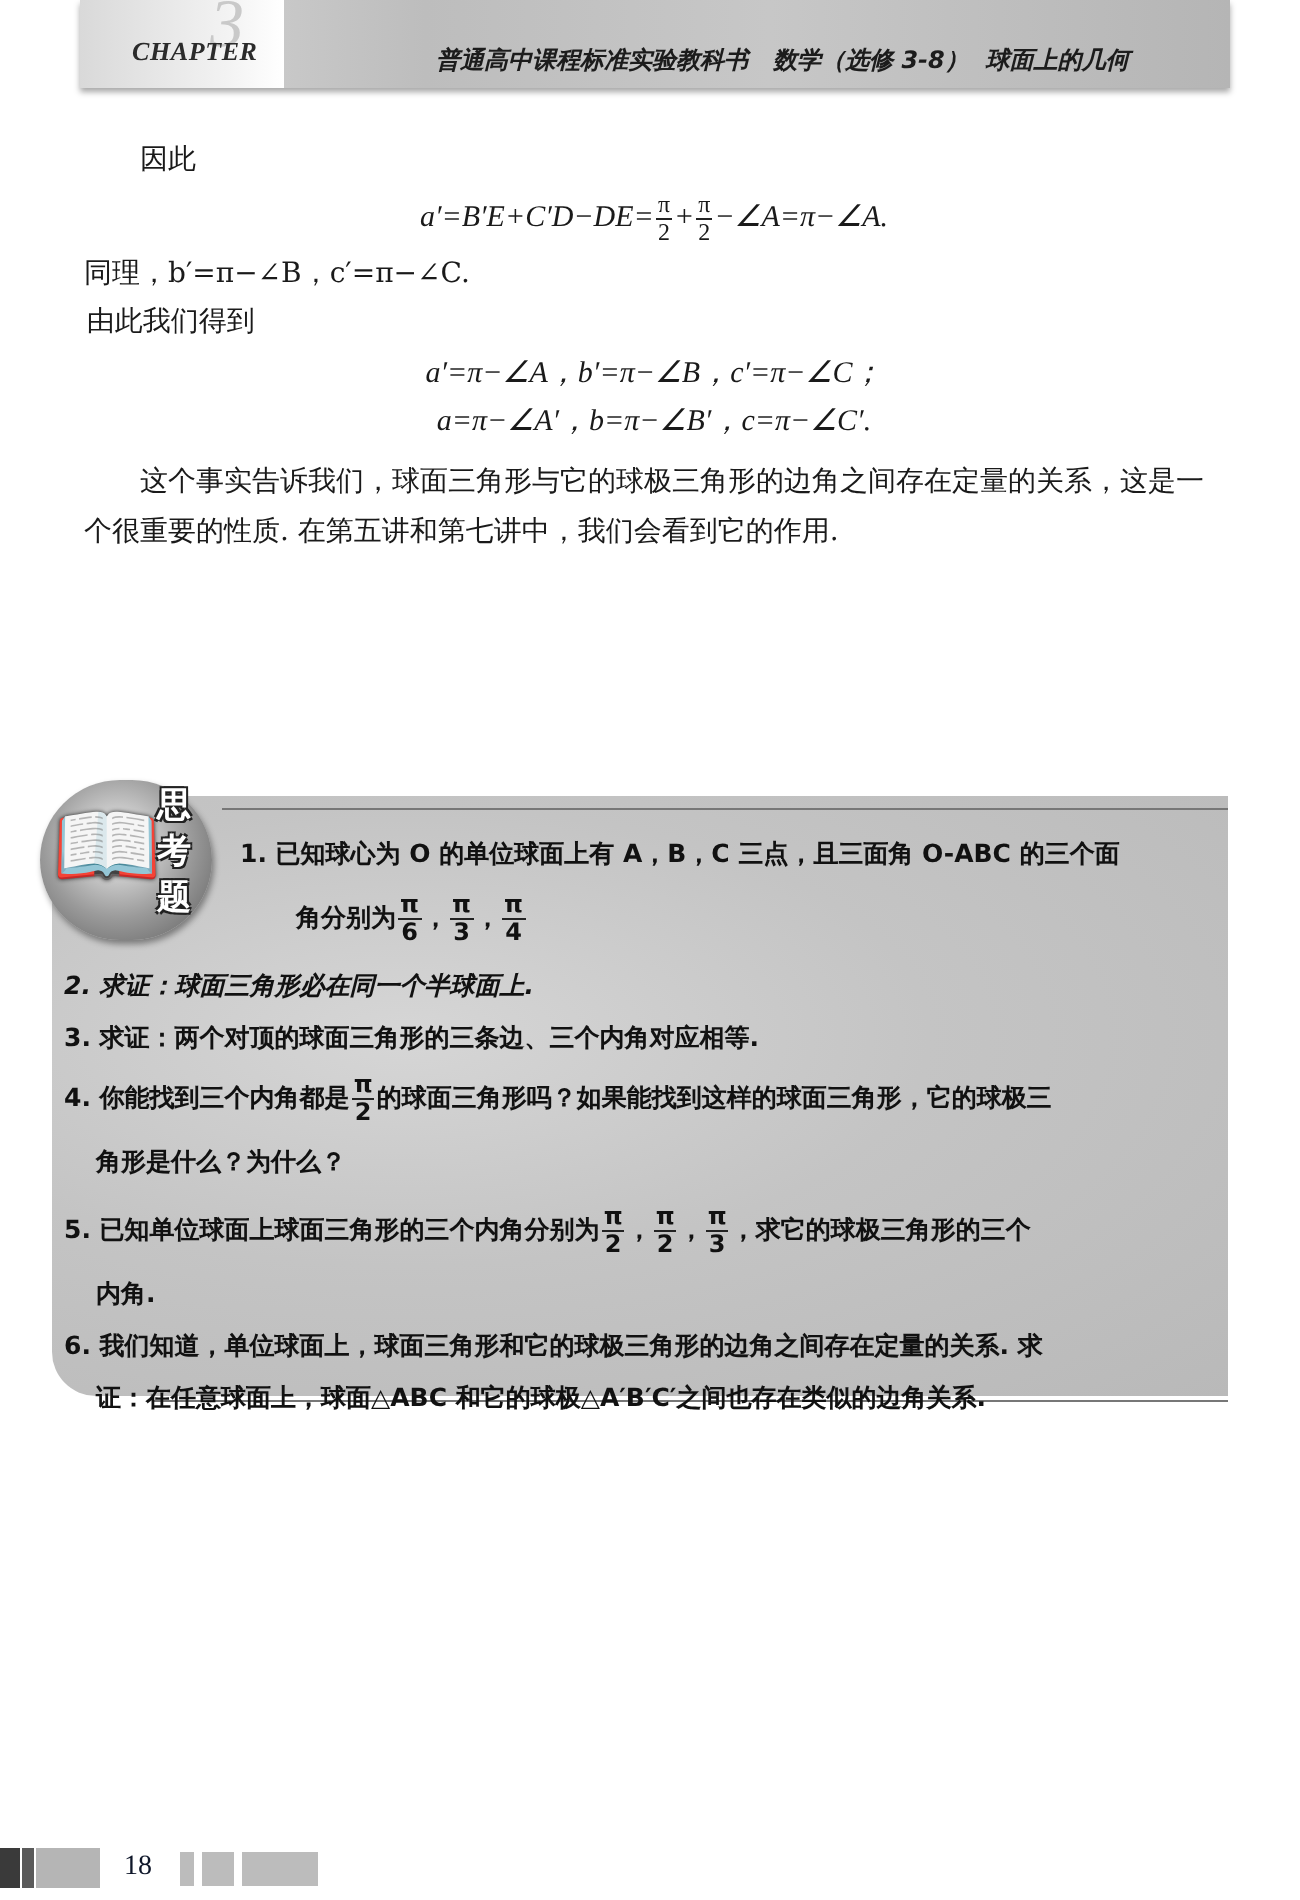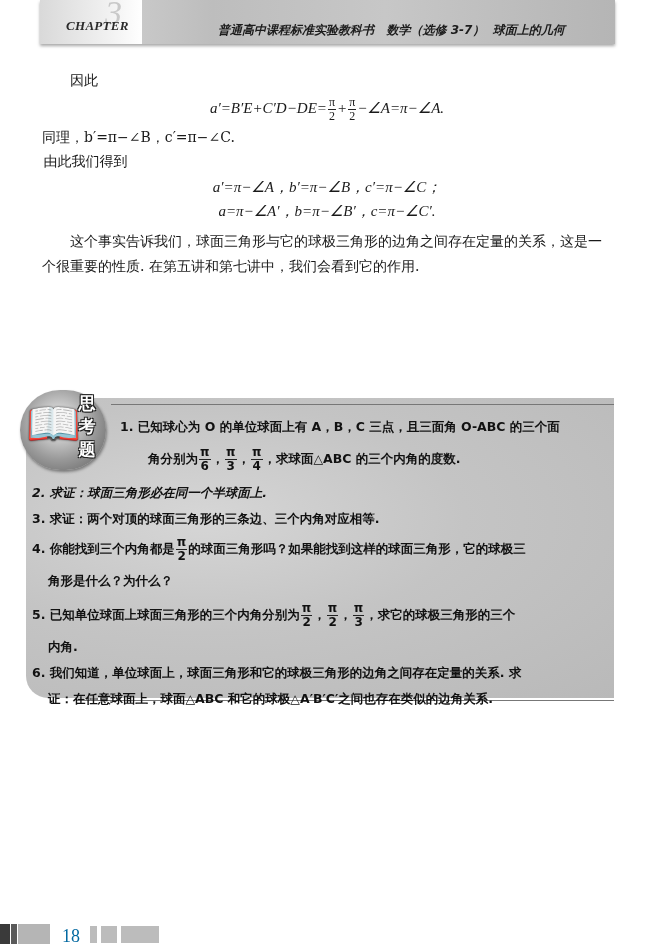--- a/index.html
+++ b/index.html
@@ -57,32 +57,32 @@
       font-family: "DejaVu Sans", sans-serif; font-weight: bold; font-size: 17px; line-height: 23px;
       color: #fff; text-shadow: -1px -1px 0 #222, 1px -1px 0 #222, -1px 1px 0 #222, 1px 1px 0 #222;
     }
     .think-list { position: absolute; left: 0; top: 14px; width: 580px; font-family: "DejaVu Sans", sans-serif; font-weight: bold; font-size: 12.5px; color: #111; }
     .q { position: absolute; line-height: 30px; white-space: nowrap; }
 
     .footer-bar { position: absolute; left: 0; top: 924px; height: 20px; }
     .footer-dark { position: absolute; left: 0; top: 0; width: 10px; height: 20px; background: #3a3a3a; }
     .footer-dark2 { position: absolute; left: 11px; top: 0; width: 6px; height: 20px; background: #5a5a5a; }
     .footer-light { position: absolute; left: 18px; top: 0; width: 32px; height: 20px; background: #b5b5b5; }
-    .page-number { position: absolute; left: 62px; top: 926px; font-family: "Liberation Serif", serif; font-size: 18px; color: #0369a1; }
+    .page-number { position: absolute; left: 62px; top: 926px; font-family: "Liberation Serif", serif; font-size: 14px; color: #0f172a; }
     .footer-deco { position: absolute; top: 926px; height: 17px; background: #bcbcbc; }
   </style>
 </head>
 <body>
 
 <div class="header">
   <div class="header-chapter-block">
     <span class="chapter-number">3</span>
     <span class="chapter-label">CHAPTER</span>
   </div>
-  <span class="header-title">普通高中课程标准实验教科书   数学（选修 3-7）  球面上的几何</span>
+  <span class="header-title">普通高中课程标准实验教科书   数学（选修 3-8）  球面上的几何</span>
 </div>
 
 <div class="content">
   <p class="p indent">因此</p>
   <div class="formula" style="margin:4px 0 2px 0;">
     <span>a′=B′E+C′D−DE=</span><span class="frac"><span class="num">π</span><span class="den">2</span></span><span>+</span><span class="frac"><span class="num">π</span><span class="den">2</span></span><span>−∠A=π−∠A.</span>
   </div>
   <p class="p">同理，b′=π−∠B，c′=π−∠C.</p>
   <p class="p indent" style="text-indent:0.1em;">由此我们得到</p>
   <div class="formula" style="margin-top:2px;">a′=π−∠A，b′=π−∠B，c′=π−∠C；</div>
@@ -99,21 +99,21 @@
     <div class="badge-chars">
       <span class="badge-char">思</span>
       <span class="badge-char">考</span>
       <span class="badge-char">题</span>
     </div>
   </div>
 
   <div class="think-list">
     <div class="q" style="left:94px; top:0px;">1. 已知球心为 O 的单位球面上有 A，B，C 三点，且三面角 O-ABC 的三个面</div>
     <div class="q" style="left:122px; top:32px;">
-      <span>角分别为</span><span class="frac"><span class="num">π</span><span class="den">6</span></span>，<span class="frac"><span class="num">π</span><span class="den">3</span></span>，<span class="frac"><span class="num">π</span><span class="den">4</span></span><span>，求球面△ABC 的三个内角的度数.</span>
+      <span>角分别为</span><span class="frac"><span class="num">π</span><span class="den">6</span></span>，<span class="frac"><span class="num">π</span><span class="den">3</span></span>，<span class="frac"><span class="num">π</span><span class="den">4</span></span>
     </div>
     <div class="q" style="left:6px; top:66px;font-style:italic;">2. 求证：球面三角形必在同一个半球面上.</div>
     <div class="q" style="left:6px; top:92px;">3. 求证：两个对顶的球面三角形的三条边、三个内角对应相等.</div>
     <div class="q" style="left:6px; top:122px;">
       <span>4. 你能找到三个内角都是</span><span class="frac"><span class="num">π</span><span class="den">2</span></span><span>的球面三角形吗？如果能找到这样的球面三角形，它的球极三</span>
     </div>
     <div class="q" style="left:22px; top:154px;">角形是什么？为什么？</div>
     <div class="q" style="left:6px; top:188px;">
       <span>5. 已知单位球面上球面三角形的三个内角分别为</span><span class="frac"><span class="num">π</span><span class="den">2</span></span>，<span class="frac"><span class="num">π</span><span class="den">2</span></span>，<span class="frac"><span class="num">π</span><span class="den">3</span></span><span>，求它的球极三角形的三个</span>
     </div>

